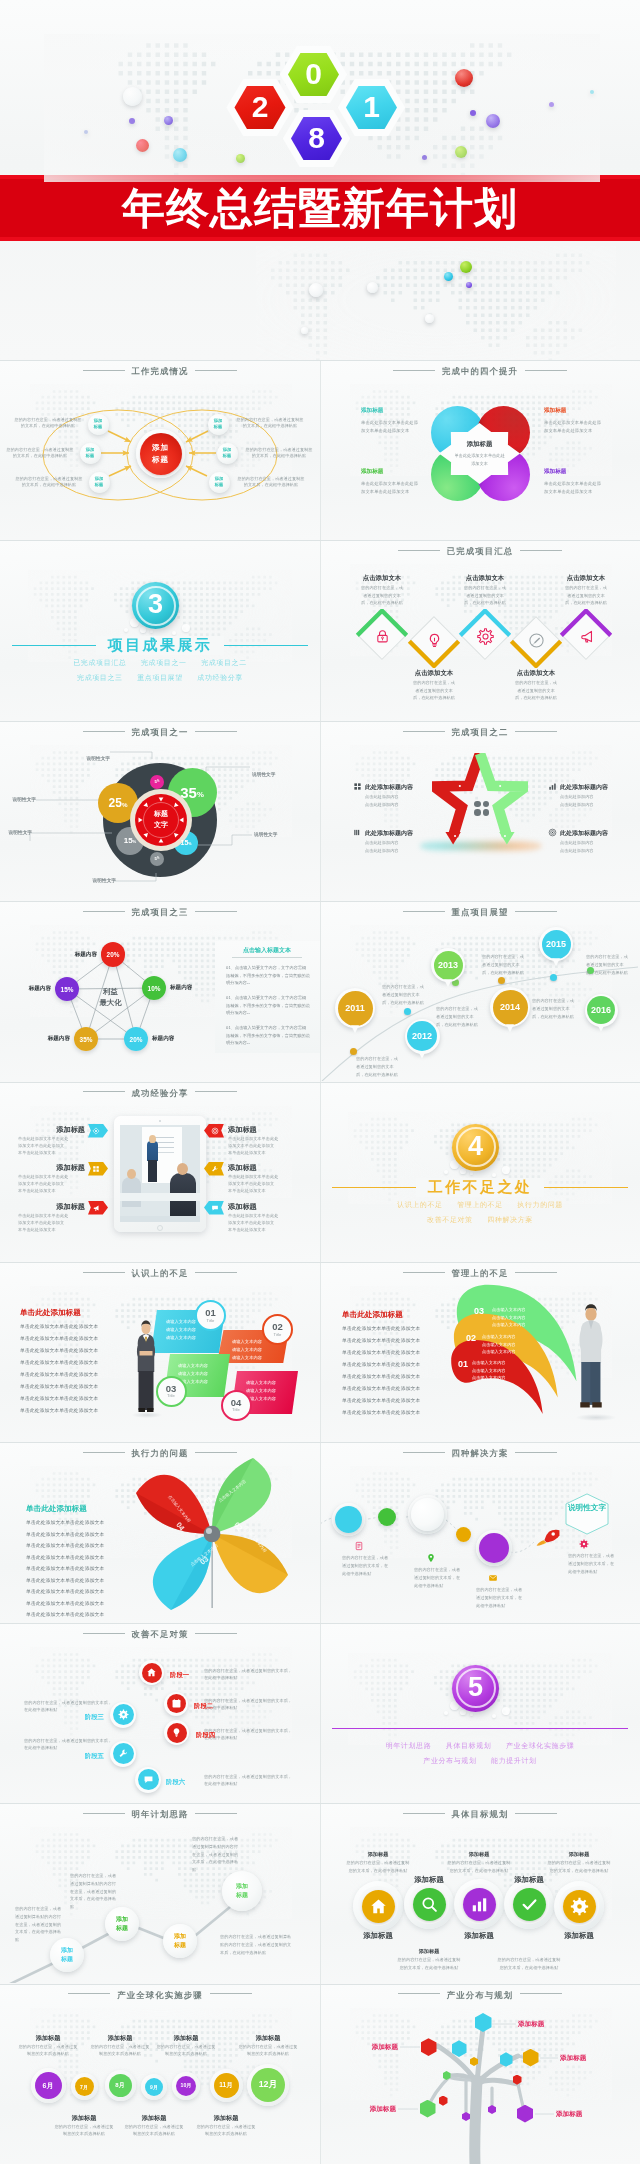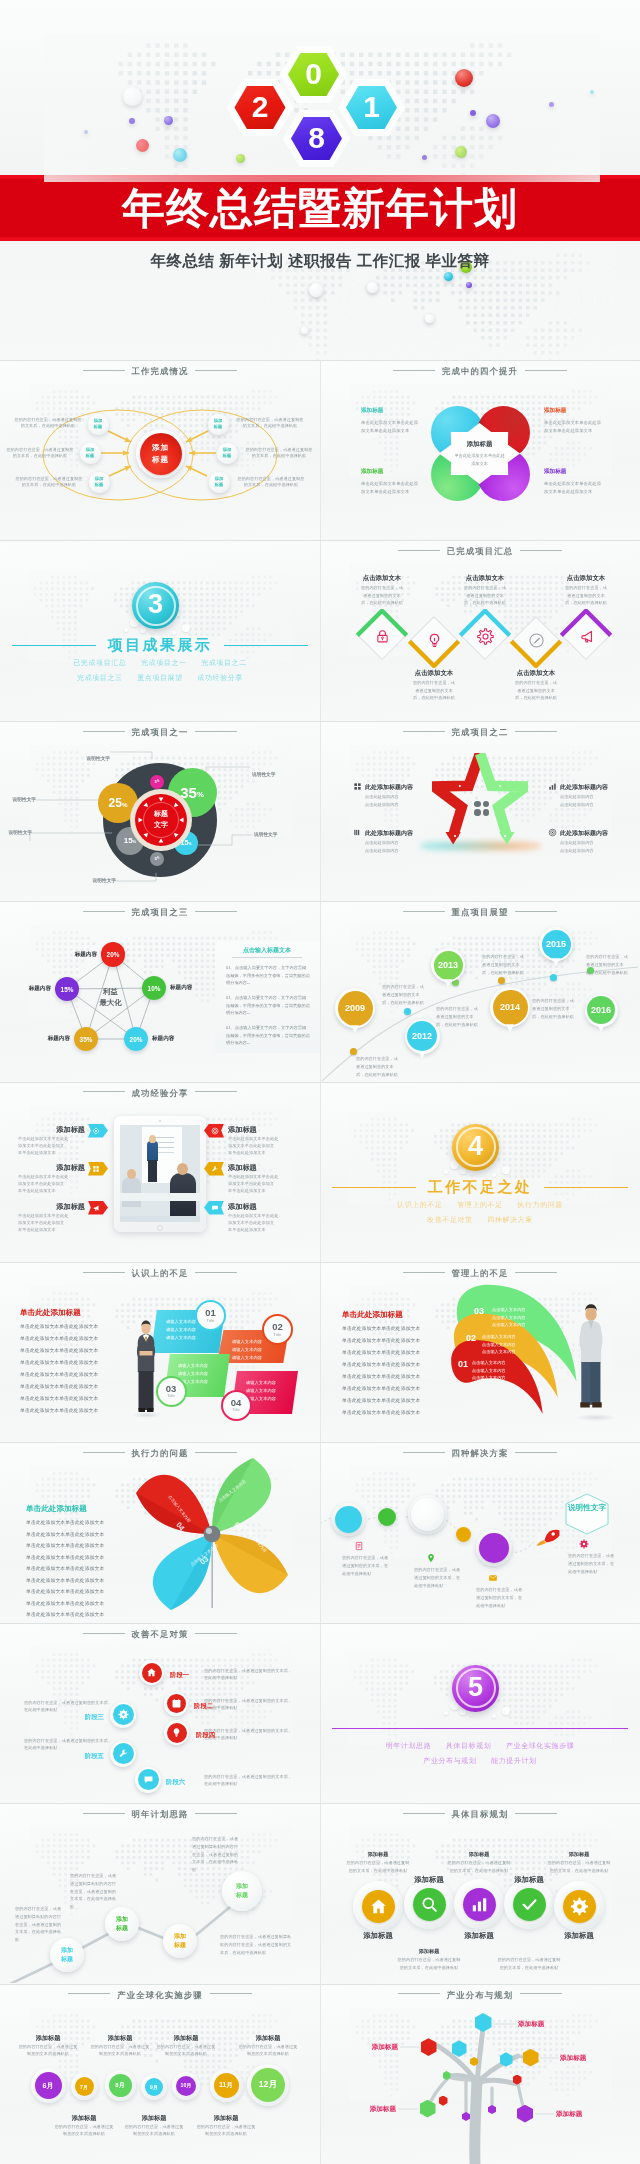--- a/index.html
+++ b/index.html
@@ -129,21 +129,20 @@
 <span class="in" style="background:linear-gradient(165deg,#62e4f4 0%,#41d4ec 50%,#2cc2de 100%)"></span>
 <span class="dg">1</span>
 </div>
 <div class="hex" style="left:282.75px;top:110px;width:67.5px;height:57px;z-index:8">
 <span class="out"></span>
 <span class="in" style="background:linear-gradient(165deg,#6a42f0 0%,#5226e2 50%,#4018cf 100%)"></span>
 <span class="dg">8</span>
 </div>
 <div class="band"></div>
 <div class="band-ttl">年终总结暨新年计划</div>
-<div class="cover-sub">年终总结  新年计划  述职报告  工作汇报  毕业答辩</div>
 </div>
 <div class="grid">
 <div class="slide c2" style="left:320px;top:0px">
 <div class="wmask " style="">
           <svg class="wm" style="position:absolute;left:0;top:0;width:100%;height:100%">
             <use href="#wmap"></use>
           </svg>
         </div>
 <div class="st"><i></i><span>完成中的四个提升</span><i></i></div>
 <div style="position:absolute;left:110.5px;top:45.5px;width:53px;height:53px;border-radius:50%;background:radial-gradient(circle at 30% 25%,#5fdcf2 0%,#2ec8e8 55%,#1fa8cc 100%);opacity:.93"></div>
@@ -504,21 +503,21 @@
           </svg>
         </div>
 <div class="st"><i></i><span>重点项目展望</span><i></i></div>
 <svg viewBox="0 0 320 180" style="position:absolute;left:0;top:0;width:320px;height:180px;z-index:2">
 <path d="M2 180 C24 160 70 116 140 94 C200 76 276 70 318 66" stroke="#cfd8da" stroke-width="1.1" fill="none"></path>
 </svg>
 <div style="position:absolute;left:15px;top:87px;width:40px;height:40px;z-index:5">
 <span style="position:absolute;inset:0;border-radius:50%;background:#fbfcfc;box-shadow:0 2px 4px rgba(110,120,130,.3)"></span>
 <span style="position:absolute;left:2.5px;top:2.5px;right:2.5px;bottom:2.5px;border-radius:50%;background:radial-gradient(circle at 34% 26%,#e0a61d 0%,#e0a61d 100%)"></span>
 <span style="position:absolute;left:50%;bottom:-5px;margin-left:-4px;width:8px;height:8px;background:#fbfcfc;clip-path:polygon(0 0,100% 0,50% 100%)"></span>
-<span style="position:absolute;inset:0;display:flex;align-items:center;justify-content:center;color:#fff;font-size:9px;font-weight:700;z-index:3">2009</span>
+<span style="position:absolute;inset:0;display:flex;align-items:center;justify-content:center;color:#fff;font-size:9px;font-weight:700;z-index:3">2011</span>
 </div>
 <div style="position:absolute;left:84.5px;top:117.5px;width:35px;height:35px;z-index:5">
 <span style="position:absolute;inset:0;border-radius:50%;background:#fbfcfc;box-shadow:0 2px 4px rgba(110,120,130,.3)"></span>
 <span style="position:absolute;left:2.5px;top:2.5px;right:2.5px;bottom:2.5px;border-radius:50%;background:radial-gradient(circle at 34% 26%,#3dd0ea 0%,#3dd0ea 100%)"></span>
 <span style="position:absolute;left:50%;bottom:-5px;margin-left:-4px;width:8px;height:8px;background:#fbfcfc;clip-path:polygon(0 0,100% 0,50% 100%)"></span>
 <span style="position:absolute;inset:0;display:flex;align-items:center;justify-content:center;color:#fff;font-size:9px;font-weight:700;z-index:3">2012</span>
 </div>
 <div style="position:absolute;left:111px;top:47px;width:34px;height:34px;z-index:5">
 <span style="position:absolute;inset:0;border-radius:50%;background:#fbfcfc;box-shadow:0 2px 4px rgba(110,120,130,.3)"></span>
 <span style="position:absolute;left:2.5px;top:2.5px;right:2.5px;bottom:2.5px;border-radius:50%;background:radial-gradient(circle at 34% 26%,#7ed957 0%,#7ed957 100%)"></span>

